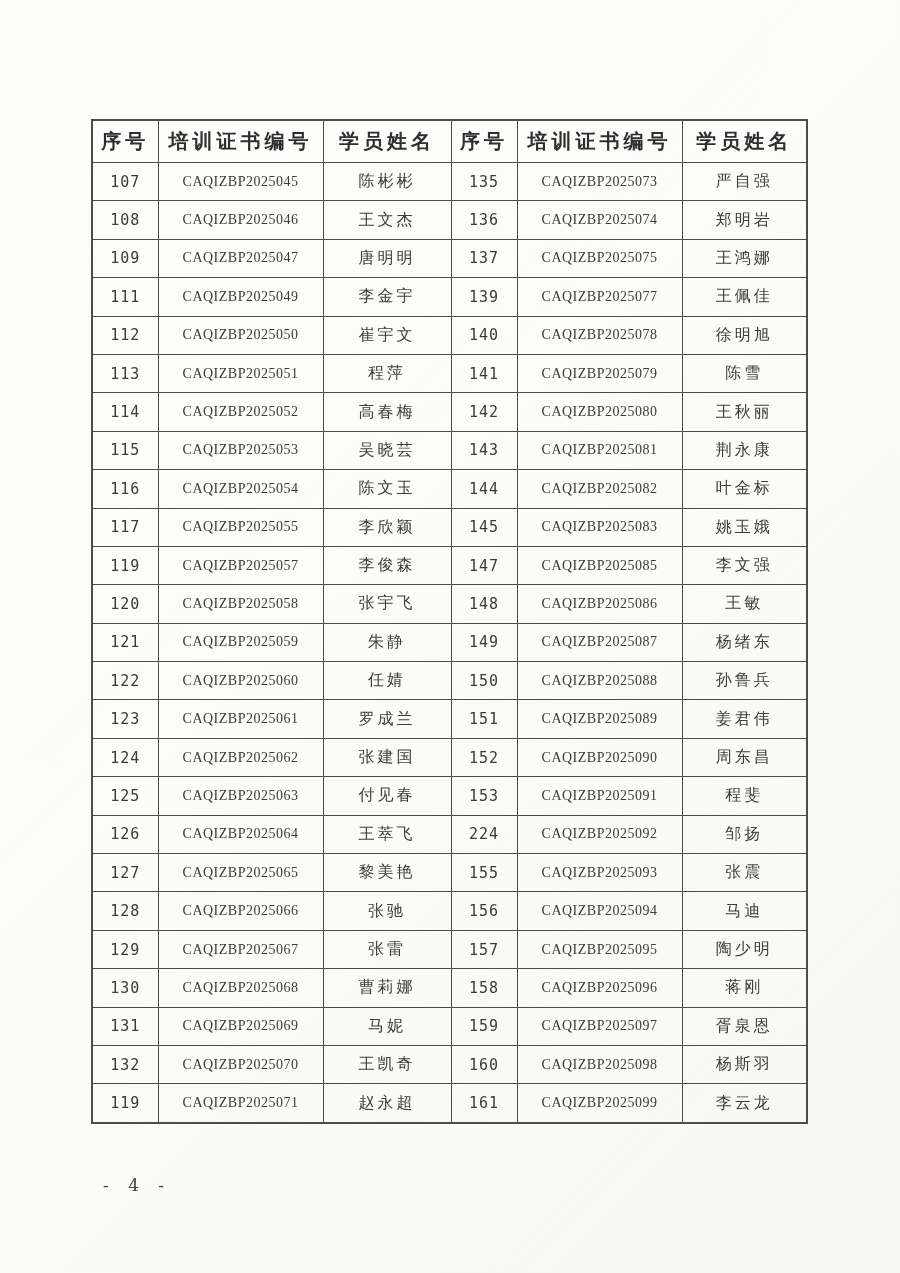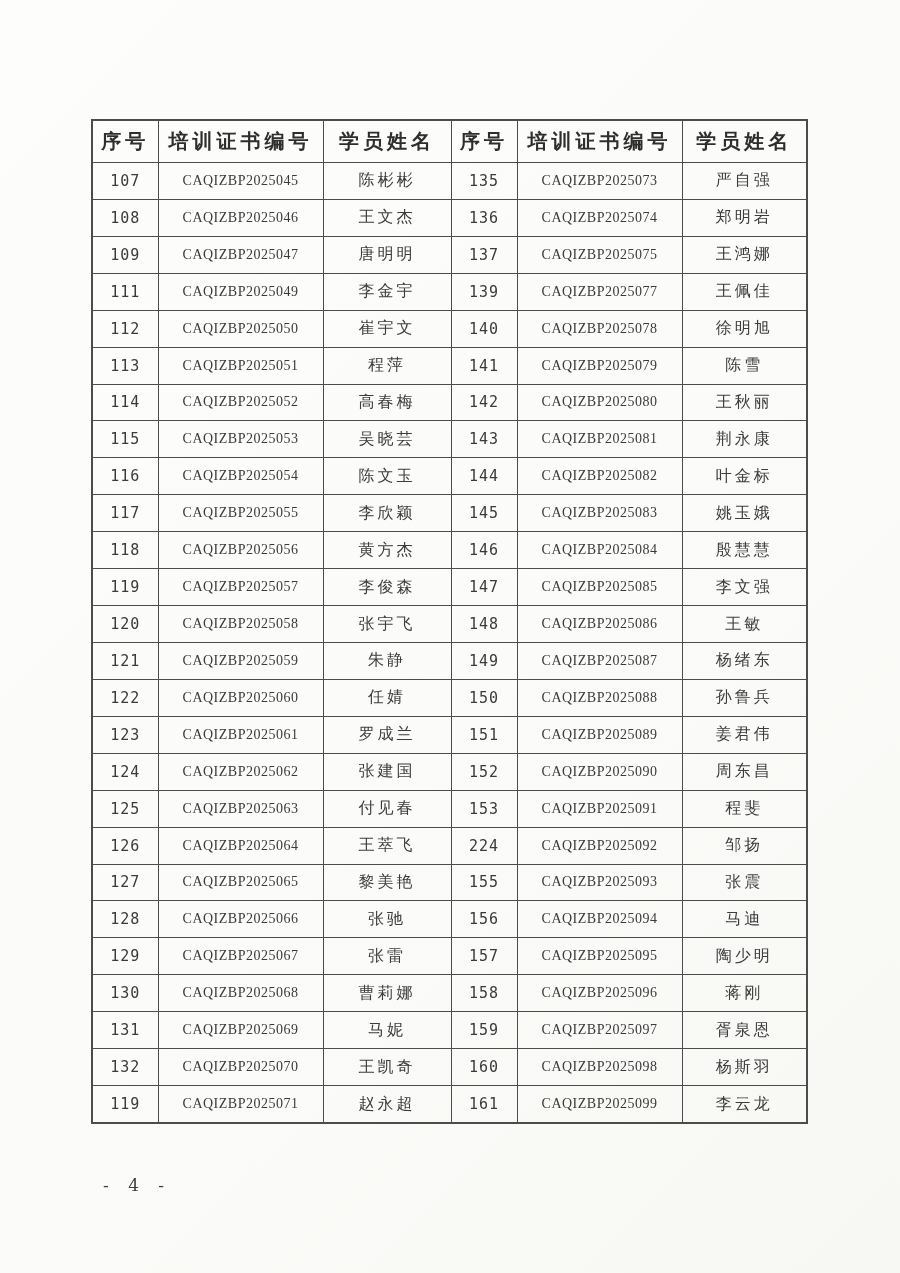--- a/index.html
+++ b/index.html
@@ -181,28 +181,20 @@
         </tr>
         <tr>
           <td class="serial">117</td>
           <td class="cert">CAQIZBP2025055</td>
           <td class="name">李欣颖</td>
           <td class="serial">145</td>
           <td class="cert">CAQIZBP2025083</td>
           <td class="name">姚玉娥</td>
         </tr>
         <tr>
-          <td class="serial">118</td>
-          <td class="cert">CAQIZBP2025056</td>
-          <td class="name">黄方杰</td>
-          <td class="serial">146</td>
-          <td class="cert">CAQIZBP2025084</td>
-          <td class="name">殷慧慧</td>
-        </tr>
-        <tr>
           <td class="serial">119</td>
           <td class="cert">CAQIZBP2025057</td>
           <td class="name">李俊森</td>
           <td class="serial">147</td>
           <td class="cert">CAQIZBP2025085</td>
           <td class="name">李文强</td>
         </tr>
         <tr>
           <td class="serial">120</td>
           <td class="cert">CAQIZBP2025058</td>

